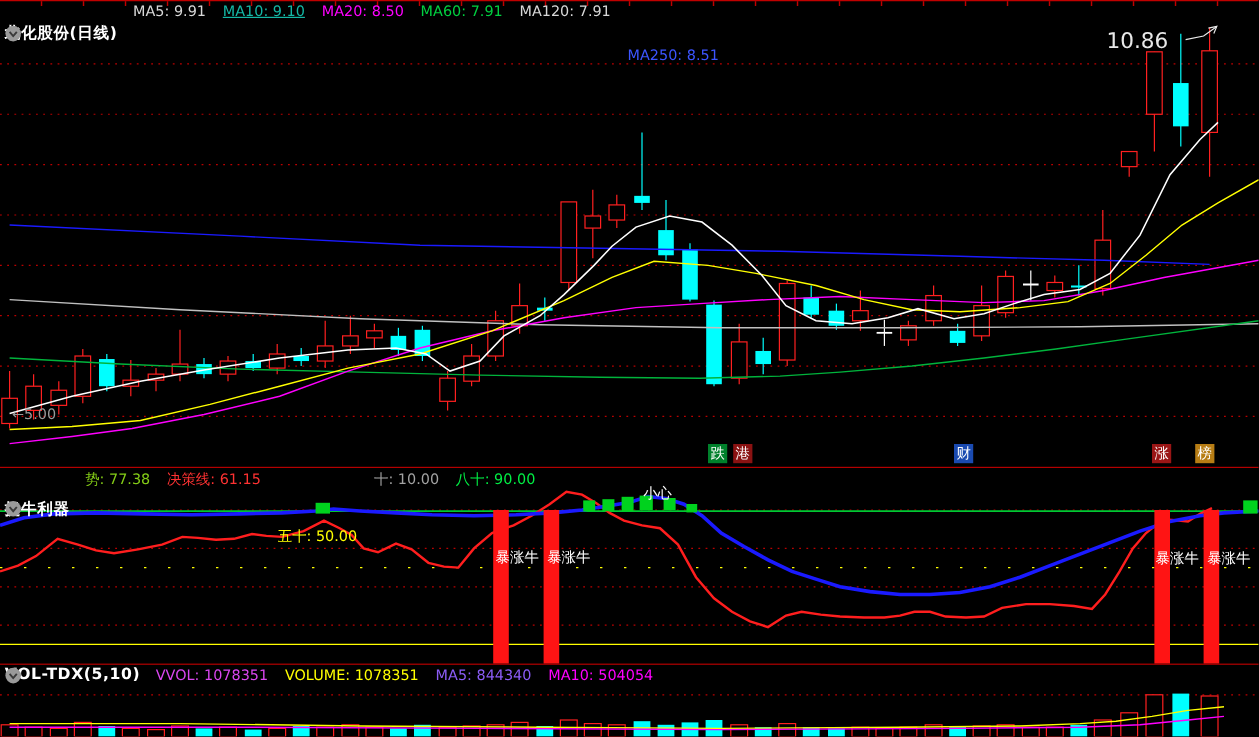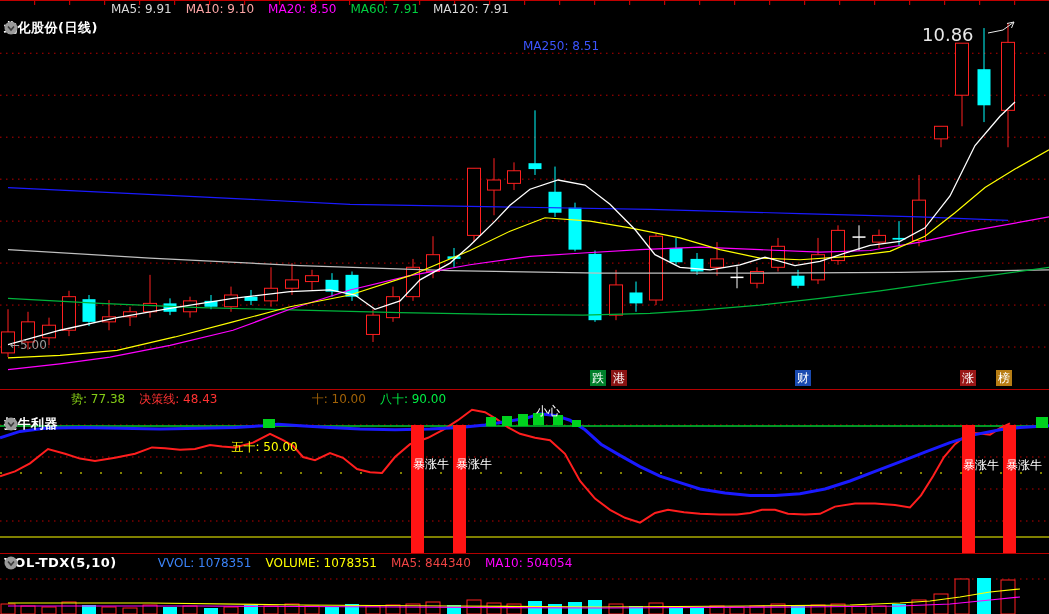--- a/index.html
+++ b/index.html
@@ -55,21 +55,21 @@
     </svg>
 
   <div class="hdr" style="top:2px">
     <span class="title">北化股份(日线)</span>
     <svg class="circle-ic" viewBox="0 0 14 14">
       <circle cx="7" cy="7" r="6.5" fill="#9a9a9a"></circle>
       <path d="M4 5.5 L7 9 L10 5.5" stroke="#3a3a3a" stroke-width="1.6" fill="none"></path>
     </svg>
     <span id="main-ma-items" style="display:flex;gap:14px">
         <span style="color: rgb(216, 216, 216);">MA5: 9.91</span>
-        <span style="color: #fca5a5;">MA10: 9.10</span>
+        <span style="color: #14b8a6; text-decoration: underline;">MA10: 9.10</span>
         <span style="color: rgb(255, 0, 255);">MA20: 8.50</span>
         <span style="color: rgb(0, 208, 64);">MA60: 7.91</span>
         <span style="color: rgb(216, 216, 216);">MA120: 7.91</span>
         <span style="color: rgb(60, 85, 255); margin-top: 37px;">MA250: 8.51</span>
       </span>
   </div>
 
   <svg id="main-svg" style="top:0;z-index:1" width="1049" height="390">
       <line x1="0" y1="347.0316742081448" x2="1049" y2="347.0316742081448" stroke="#bb0000" stroke-width="1" stroke-dasharray="1.5,4.5"></line>
       <line x1="0" y1="305.06334841628956" x2="1049" y2="305.06334841628956" stroke="#bb0000" stroke-width="1" stroke-dasharray="1.5,4.5"></line>
@@ -203,23 +203,23 @@
   <div class="sep" style="top:389px"></div>
 
   <div class="hdr" style="top:391px">
     <svg class="circle-ic" viewBox="0 0 14 14">
       <circle cx="7" cy="7" r="6.5" fill="#9a9a9a"></circle>
       <path d="M4 5.5 L7 9 L10 5.5" stroke="#3a3a3a" stroke-width="1.6" fill="none"></path>
     </svg>
     <span class="title">捉牛利器</span>
     <span id="ind-items" style="display:flex;gap:14px">
         <span style="color: #84cc16;">势: 77.38</span>
-        <span style="color: rgb(255, 50, 50);">决策线: 48.43</span>
+        <span style="color: rgb(255, 50, 50);">决策线: 61.15</span>
         <span style="color: rgb(255, 255, 0); margin-top: 48px;">五十: 50.00</span>
-        <span style="color: #a16207;">十: 10.00</span>
+        <span style="color: #a3a3a3;">十: 10.00</span>
         <span style="color: rgb(0, 238, 68);">八十: 90.00</span>
       </span>
   </div>
 
   <svg id="ind-svg" style="top:405px;z-index:1" width="1049" height="150">
       <line x1="0" y1="116" x2="1049" y2="116" stroke="#bb0000" stroke-width="1" stroke-dasharray="1.5,4.5"></line>
       <line x1="0" y1="84" x2="1049" y2="84" stroke="#bb0000" stroke-width="1" stroke-dasharray="1.5,4.5"></line>
       <line x1="0" y1="52" x2="1049" y2="52" stroke="#bb0000" stroke-width="1" stroke-dasharray="1.5,4.5"></line>
       <line x1="0" y1="20" x2="1049" y2="20" stroke="#bb0000" stroke-width="1" stroke-dasharray="1.5,4.5"></line>
       <line x1="0" y1="68" x2="1049" y2="68" stroke="#ffff00" stroke-width="1" stroke-dasharray="2,18"></line>
@@ -250,23 +250,23 @@
 
   <div class="sep" style="top:553px"></div>
 
   <div class="hdr" style="top:555px">
     <svg class="circle-ic" viewBox="0 0 14 14">
       <circle cx="7" cy="7" r="6.5" fill="#9a9a9a"></circle>
       <path d="M4 5.5 L7 9 L10 5.5" stroke="#3a3a3a" stroke-width="1.6" fill="none"></path>
     </svg>
     <span class="title">VOL-TDX(5,10)</span>
     <span id="vol-items" style="display:flex;gap:14px">
-        <span style="color: #3b82f6; margin-left: 28px;">VVOL: 1078351</span>
+        <span style="color: #d946ef;">VVOL: 1078351</span>
         <span style="color: rgb(255, 255, 0);">VOLUME: 1078351</span>
-        <span style="color: #ef4444;">MA5: 844340</span>
+        <span style="color: #8b5cf6;">MA5: 844340</span>
         <span style="color: rgb(255, 0, 255);">MA10: 504054</span>
       </span>
   </div>
 
   <svg id="vol-svg" style="top:570px;z-index:1" width="1049" height="44">
       <line x1="0" y1="9" x2="1049" y2="9" stroke="#bb0000" stroke-width="1" stroke-dasharray="1.5,4.5"></line>
       <rect x="1" y="34" width="14" height="10" fill="#000" stroke="#ff2020" stroke-width="1"></rect>
       <rect x="21" y="36" width="14" height="8" fill="#000" stroke="#ff2020" stroke-width="1"></rect>
       <rect x="42" y="37" width="14" height="7" fill="#000" stroke="#ff2020" stroke-width="1"></rect>
       <rect x="62" y="32" width="14" height="12" fill="#000" stroke="#ff2020" stroke-width="1"></rect>

